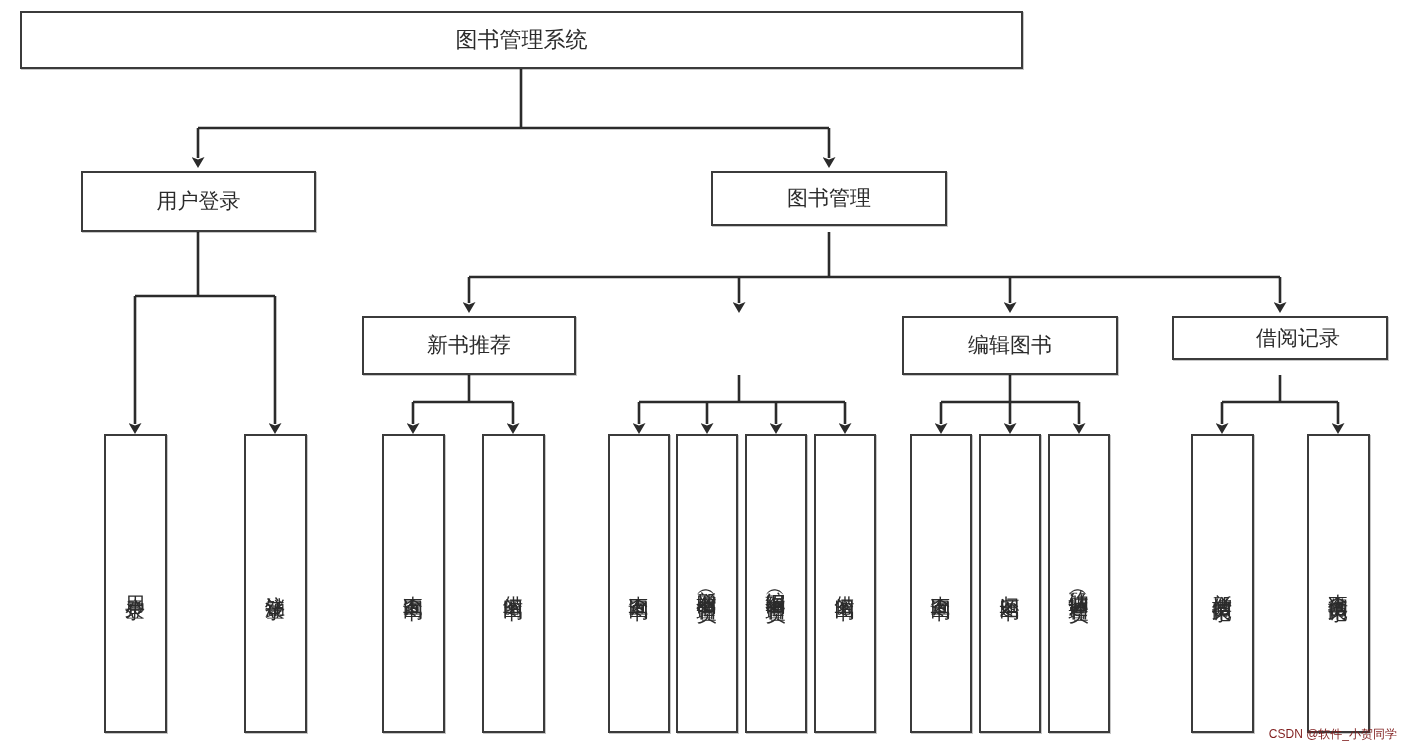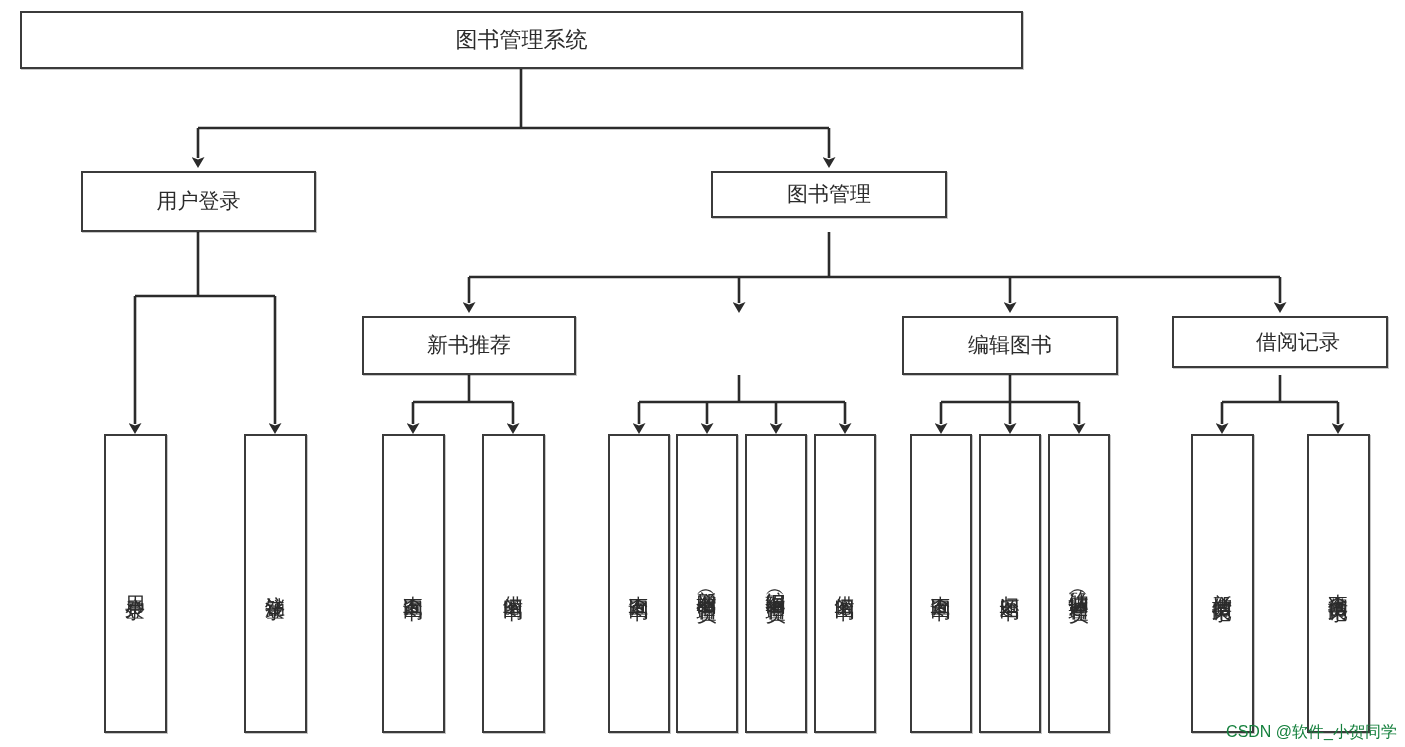--- a/index.html
+++ b/index.html
@@ -62,22 +62,22 @@
     font-size: 20px;
     line-height: 1.0;
     letter-spacing: 2px;
     white-space: nowrap;
     max-height: 272px;
   }
   .watermark {
     position: absolute;
     right: 8px;
     bottom: 4px;
-    font-size: 16px;
-    color: #15803d;
+    font-size: 12px;
+    color: #7f1d1d;
     white-space: nowrap;
     user-select: none;
   }
 </style>
 </head>
 <body>
 
 <div id="canvas">
 
   <svg class="wires" viewBox="0 0 1405 747">
@@ -134,31 +134,31 @@
     </g>
   </svg>
 
   <div class="node horiz root" style="left:20px; top:11px; width:1003px; height:58px;">
     <span class="label">图书管理系统</span>
   </div>
 
   <div class="node horiz" style="left:81px; top:171px; width:235px; height:61px;">
     <span class="label">用户登录</span>
   </div>
-  <div class="node horiz" style="left:711px; top:171px; width:236px; height:47px;">
+  <div class="node horiz" style="left:711px; top:171px; width:236px; height:55px;">
     <span class="label">图书管理</span>
   </div>
 
   <div class="node horiz" style="left:362px; top:316px; width:214px; height:59px;">
     <span class="label">新书推荐</span>
   </div>
   <div class="node horiz" style="left:902px; top:316px; width:216px; height:59px;">
     <span class="label">编辑图书</span>
   </div>
-  <div class="node horiz" style="left:1172px; top:316px; width:216px; height:52px;padding-left:36px;">
+  <div class="node horiz" style="left:1172px; top:316px; width:216px; height:44px;padding-left:36px;">
     <span class="label">借阅记录</span>
   </div>
 
   <div class="node vert" style="left:104px; top:434px; width:63px; height:299px;">
     <span class="label">用户登录</span>
   </div>
   <div class="node vert" style="left:244px; top:434px; width:63px; height:299px;">
     <span class="label">注销登录</span>
   </div>
 

